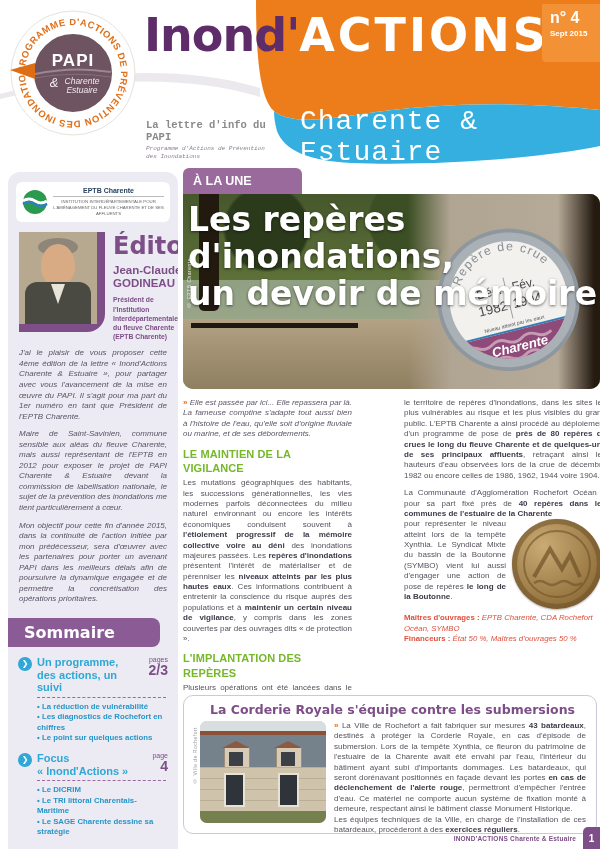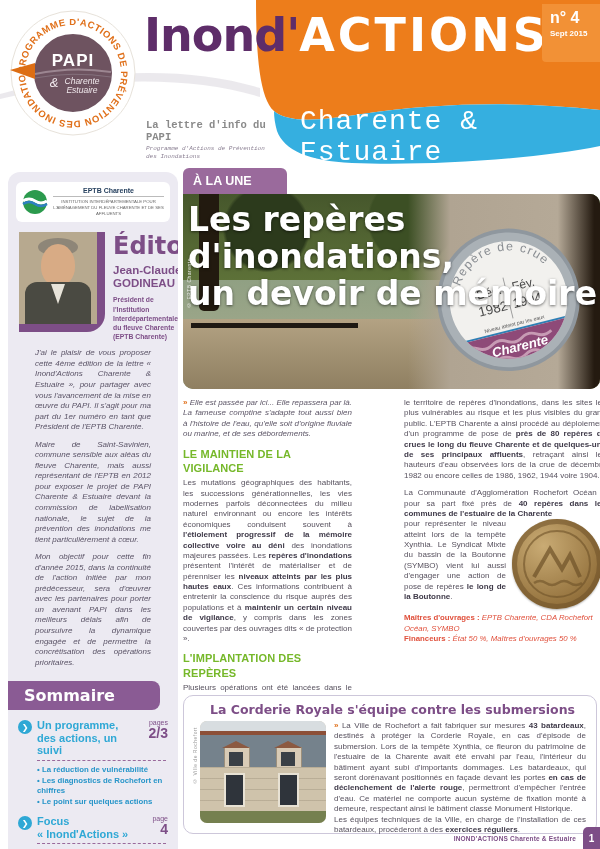--- a/index.html
+++ b/index.html
@@ -33,37 +33,37 @@
   .pframe{background:#7D4E87;border-radius:0 0 18px 0;padding:0 8px 8px 0;height:92px;}
   .portrait{width:78px;height:92px;background:#b7a98f;position:relative;overflow:hidden;}
   .p-face{position:absolute;left:22px;top:12px;width:34px;height:42px;border-radius:50% 50% 45% 45%;background:#d8ab85;}
   .p-hair{position:absolute;left:19px;top:6px;width:40px;height:18px;border-radius:50%;background:#8e8678;}
   .p-suit{position:absolute;left:6px;top:50px;width:66px;height:42px;border-radius:12px 12px 0 0;background:#4a4a42;}
   .p-shirt{position:absolute;left:32px;top:52px;width:14px;height:20px;background:#e8e4da;clip-path:polygon(0 0,100% 0,50% 100%);}
   .edito-col{flex:1;padding-top:2px;}
   .edito-h{font-size:24px;font-weight:800;color:#7D4E87;line-height:1;font-family:"DejaVu Sans", sans-serif;}
   .author{font-size:11.5px;font-weight:800;color:#7D4E87;margin-top:6px;line-height:1.15;}
   .role{font-size:6.8px;color:#7D4E87;margin-top:5px;line-height:1.35;font-weight:600;}
-  .edito p{font-size:8px;font-style:italic;color:#5A5366;text-align:justify;line-height:1.32;margin:7px 16px 0;}
+  .edito p{font-size:8px;font-style:italic;color:#5A5366;text-align:justify;line-height:1.32;margin:7px 0 0;}
   .som-h{margin:13px 18px 9px 0;height:29px;background:#8A5B94;border-radius:0 8px 8px 0;color:#fff;
          font-weight:800;font-size:16px;display:flex;align-items:center;padding-left:16px;font-family:"DejaVu Sans", sans-serif;}
   .som-sec{margin:0 10px 4px 10px;}
   .som-row{display:flex;gap:5px;}
   .som-ico{width:14px;height:14px;border-radius:50%;background:#2FA8D5;color:#fff;font-size:8px;
            display:flex;align-items:center;justify-content:center;flex:none;margin-top:1px;}
   .som-t{flex:1;font-size:11px;font-weight:800;color:#2FA8D5;line-height:1.15;}
   .som-pg{width:32px;text-align:right;}
   .som-pgl{font-size:7px;color:#7D4E87;}
   .som-pgn{font-size:14px;font-weight:800;color:#7D4E87;line-height:1;}
   .som-dash{border-top:1px dashed #9A6A9C;margin:3px 2px 4px 19px;}
   .som-items{margin:0 0 8px 19px;padding:0;list-style:none;}
   .som-items li{font-size:7.8px;font-weight:600;color:#2795C9;line-height:1.35;}
   .som-items li::before{content:"• ";}
   
-  .kicker{position:absolute;left:183px;top:168px;width:104px;height:26px;background:#9A6A9C;
+  .kicker{position:absolute;left:183px;top:168px;width:119px;height:26px;background:#9A6A9C;
           border-radius:6px 6px 0 0;color:#fff;font-weight:800;font-size:12.5px;
           display:flex;align-items:center;padding-left:10px;box-sizing:border-box;}
   .hero{position:absolute;left:183px;top:194px;width:417px;height:195px;border-radius:0 10px 10px 10px;
         overflow:hidden;background:#7d8f68;}
   .h-trees{position:absolute;left:0;top:0;right:0;height:44%;
      background:radial-gradient(circle at 20% 40%, #2c3a1c 0 12%, transparent 13%),
                 radial-gradient(circle at 55% 30%, #3c4f24 0 18%, transparent 19%),
                 radial-gradient(circle at 80% 50%, #33431f 0 15%, transparent 16%),
                 linear-gradient(180deg,#46572c,#5d7138);}
   .h-water{position:absolute;left:0;top:44%;right:0;height:20%;background:linear-gradient(180deg,#90a083,#9aa588);}

